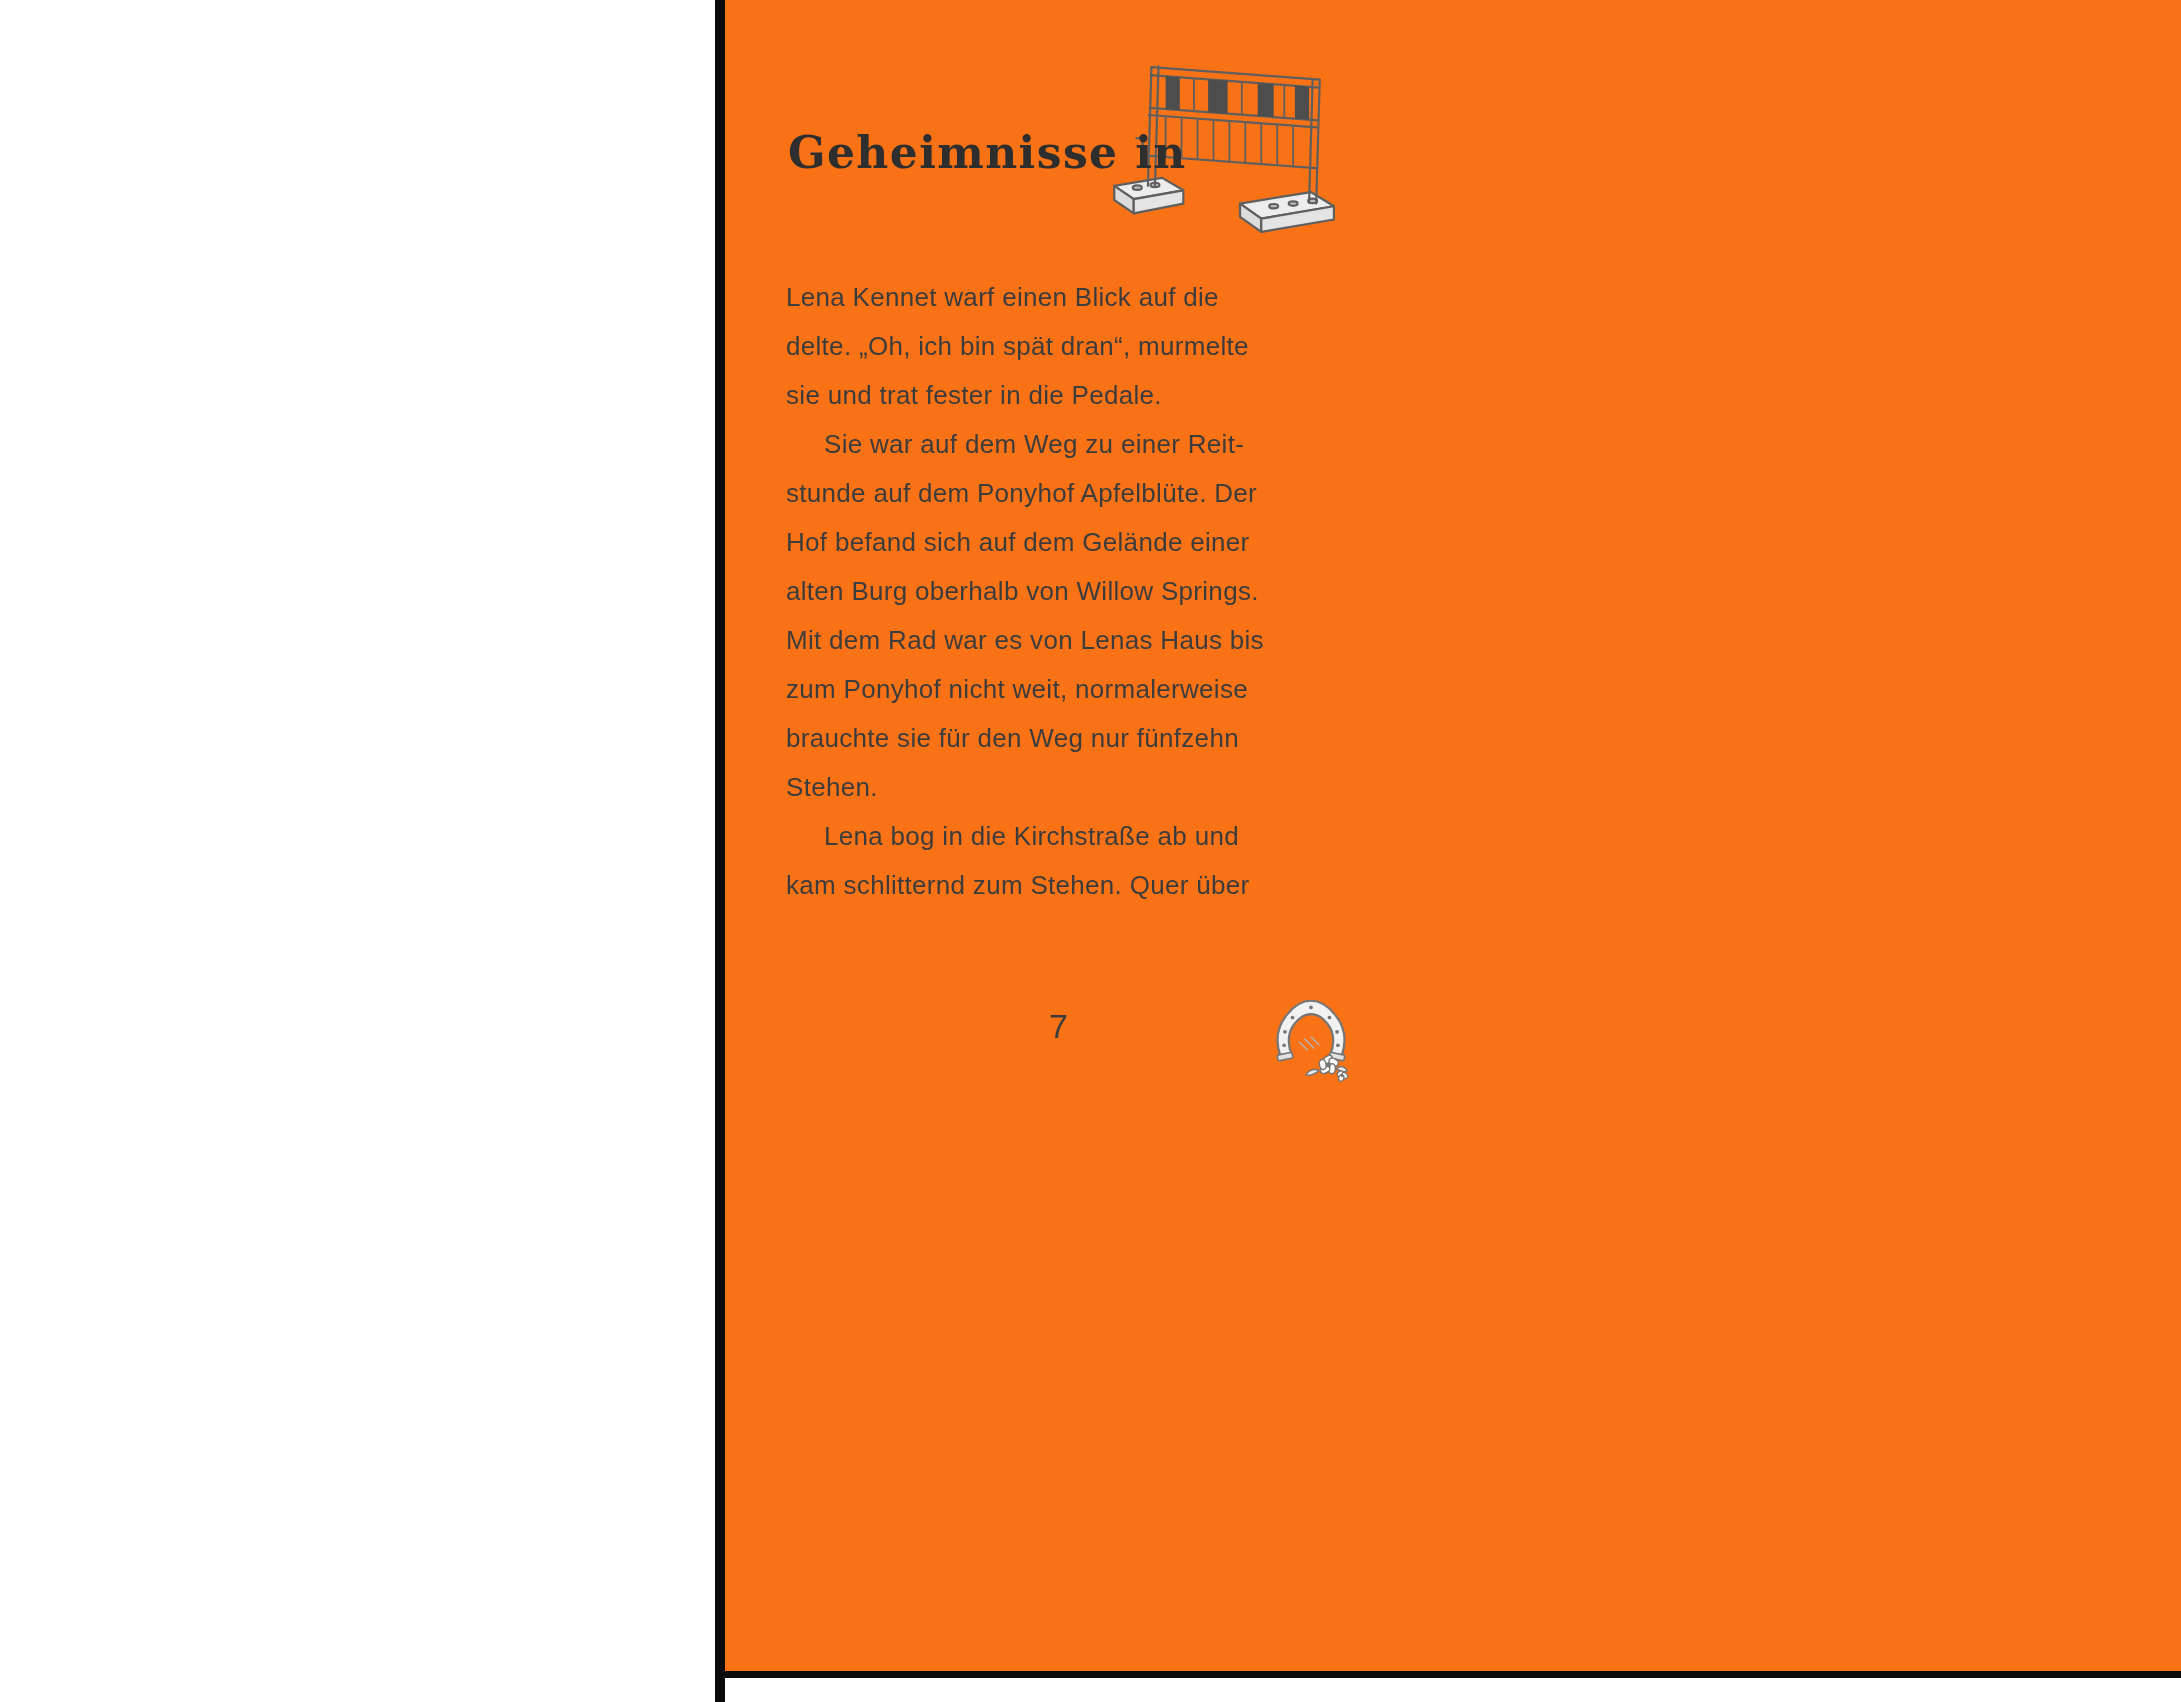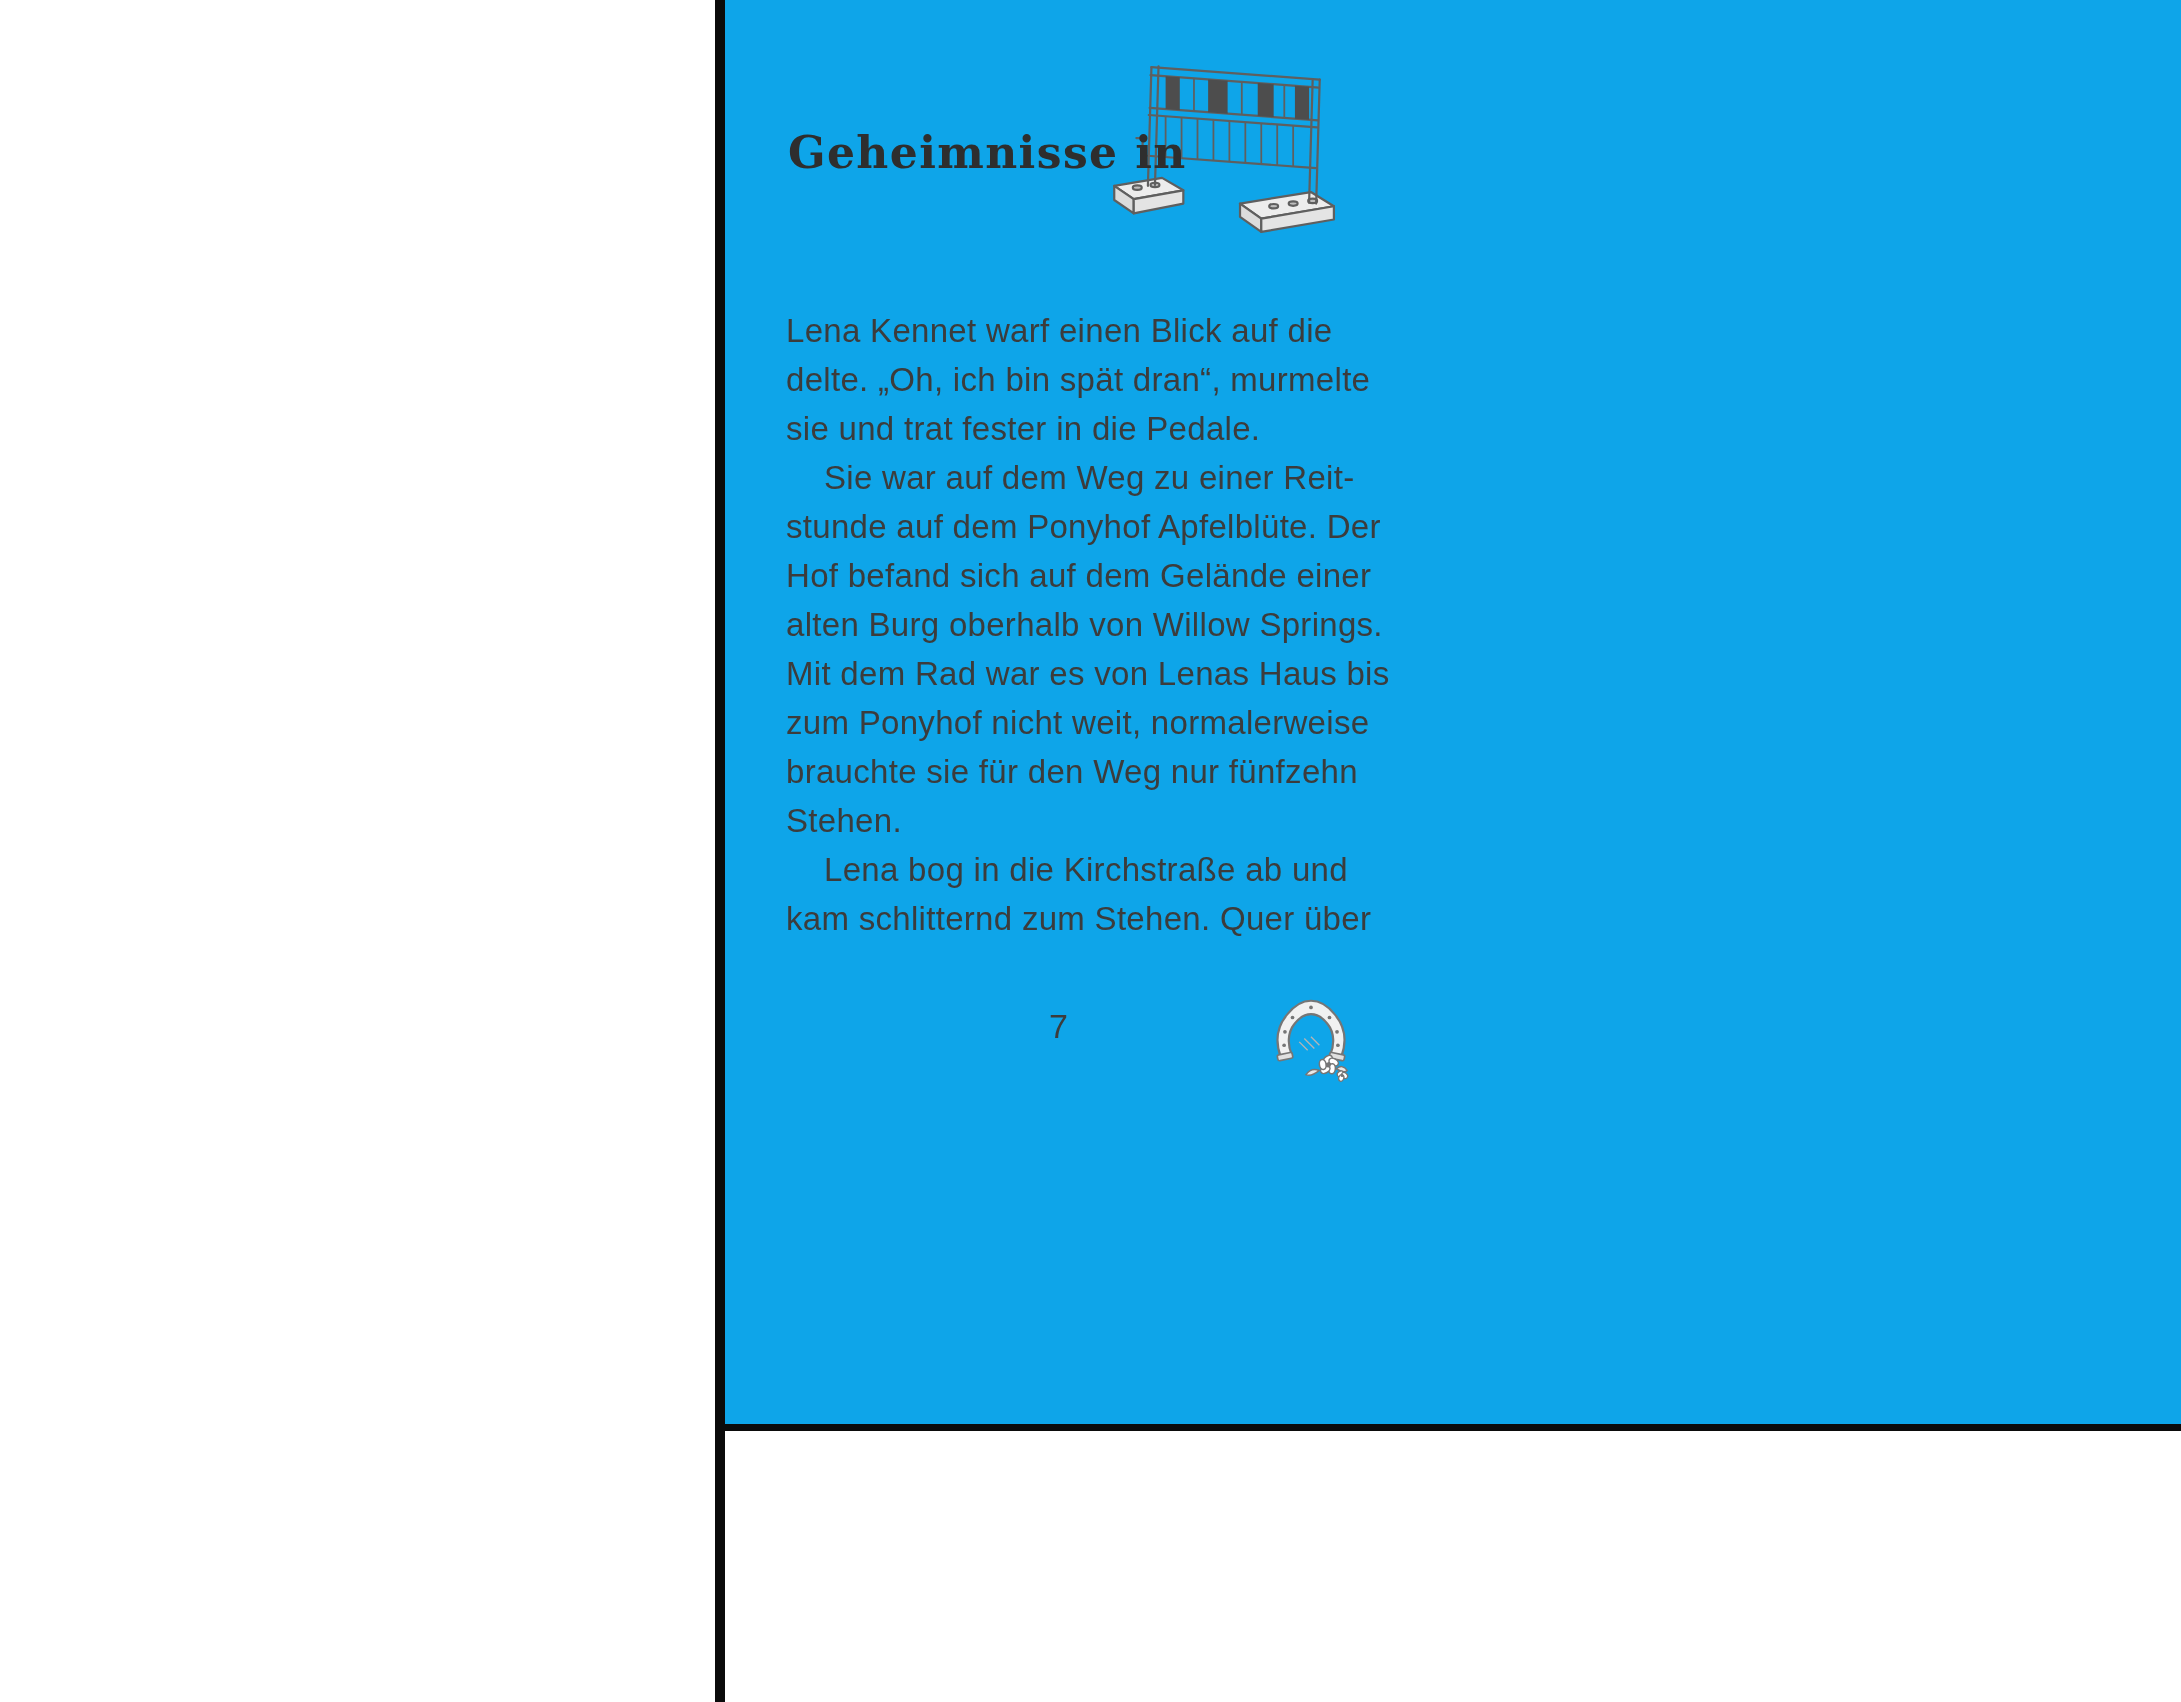--- a/index.html
+++ b/index.html
@@ -10,22 +10,22 @@
 
   .page-left {
     position: absolute; left: 0; top: 0; width: 715px; height: 1703px;
     background: #ffffff;
   }
   .gutter {
     position: absolute; left: 715px; top: 0; width: 10px; height: 1703px;
     background: #0b0b0b;
   }
   .page-right {
-    position: absolute; left: 725px; top: 0; width: 1457px; height: 1431px;
-    background: #0ea5e9;
+    position: absolute; left: 725px; top: 0; width: 1457px; height: 1678px;
+    background: #f97316;
   }
   .bottom-edge {
     position: absolute; left: 0; right: 0; bottom: 0; height: 7.3px;
     background: #0b0b0b;
   }
 
   .chapter-title {
     position: absolute; left: 63px; top: 125px;
     font-family: "DejaVu Serif", serif;
     font-weight: 700;
@@ -33,22 +33,22 @@
     line-height: 56px;
     letter-spacing: 1.4px;
     color: #2e2e2e;
   }
 
   .barrier-illo {
     position: absolute; left: 383px; top: 53px; width: 241px; height: 186px;
   }
 
   .body-text {
-    position: absolute; left: 61px; top: 306px; width: 582px;
-    font-size: 33px;
+    position: absolute; left: 61px; top: 273px; width: 582px;
+    font-size: 26px;
     line-height: 49px;
     letter-spacing: 0.3px;
     color: #3c3c3c;
   }
   .body-text .line { white-space: nowrap; }
   .body-text .line.indent { padding-left: 38px; }
 
   .page-number {
     position: absolute; left: 61px; top: 1007px; width: 545px;
     text-align: center;

